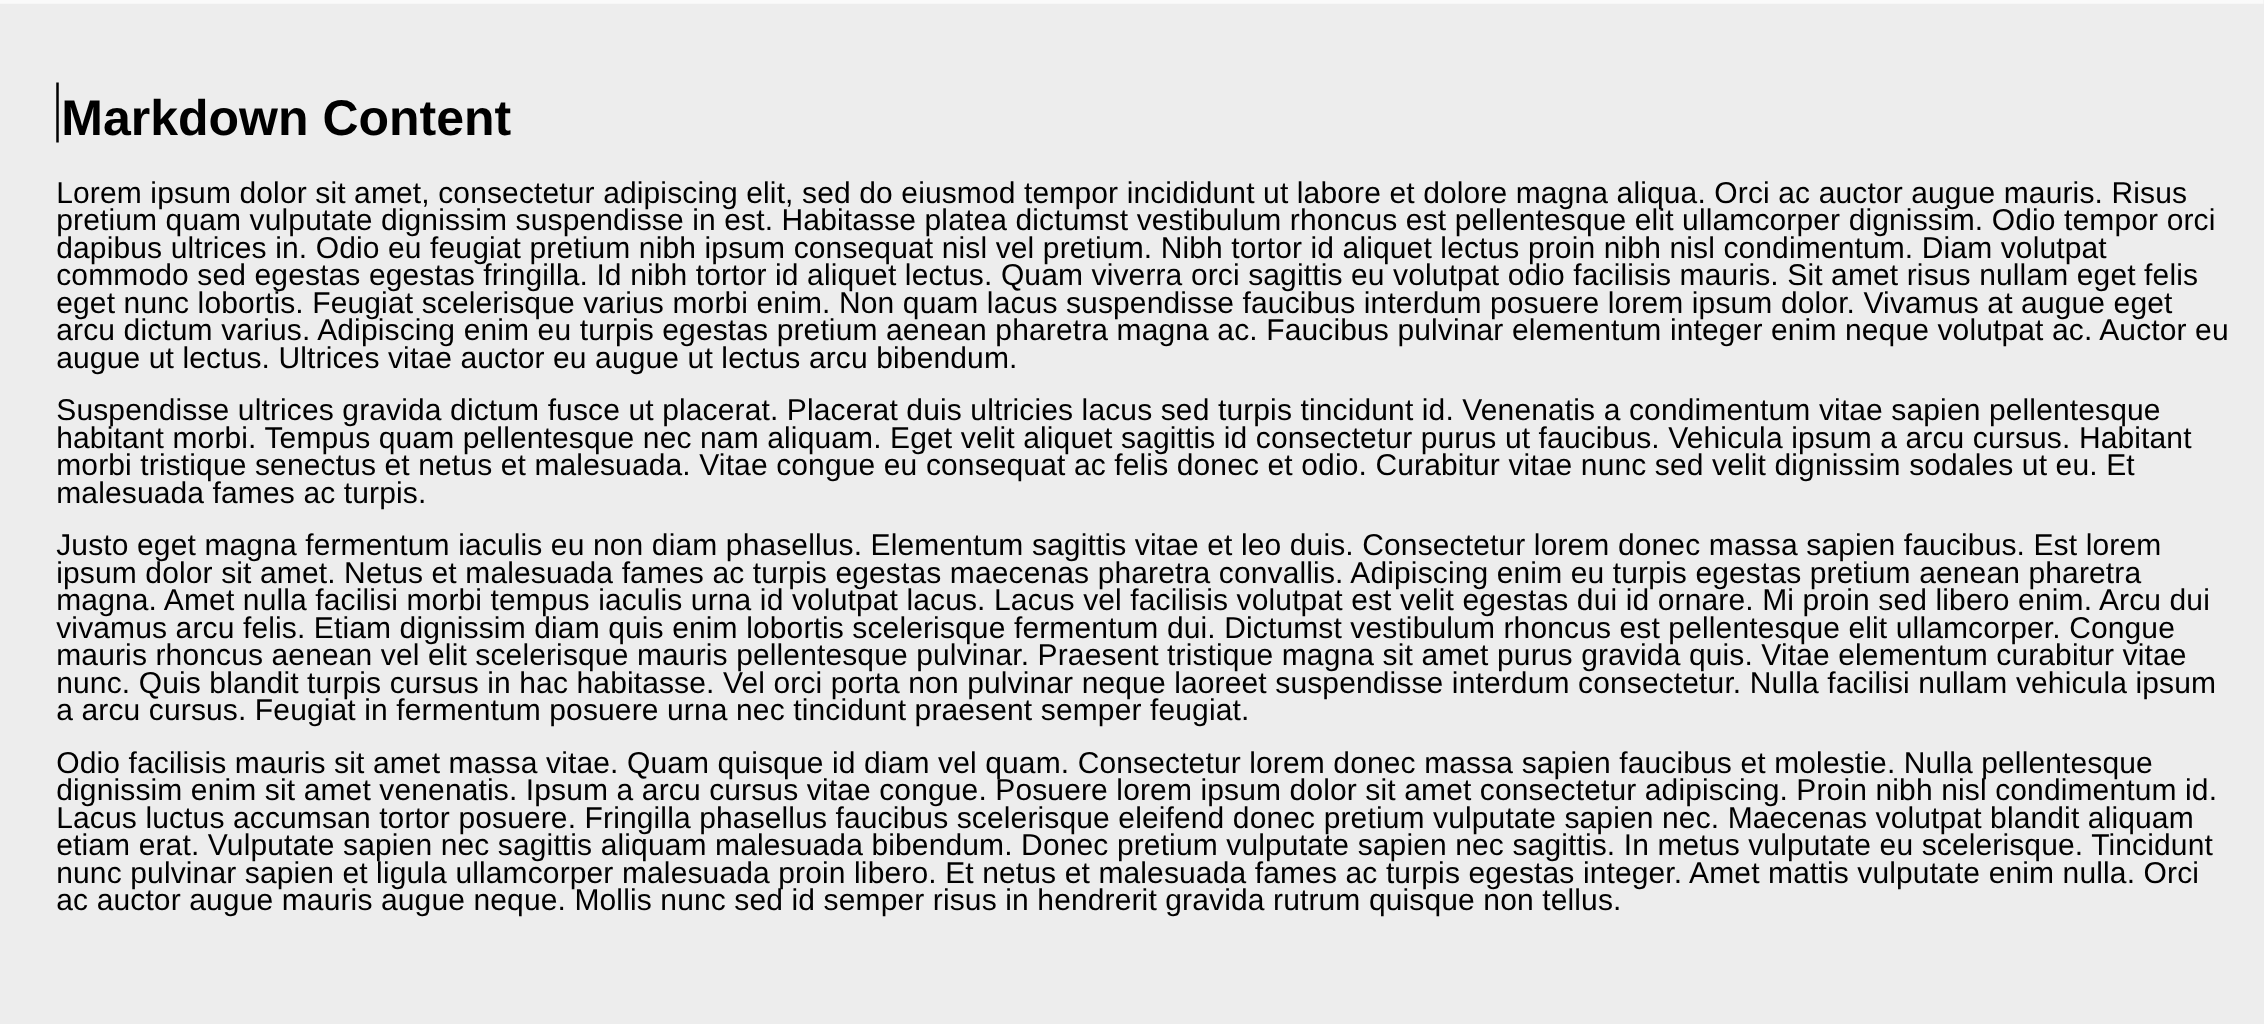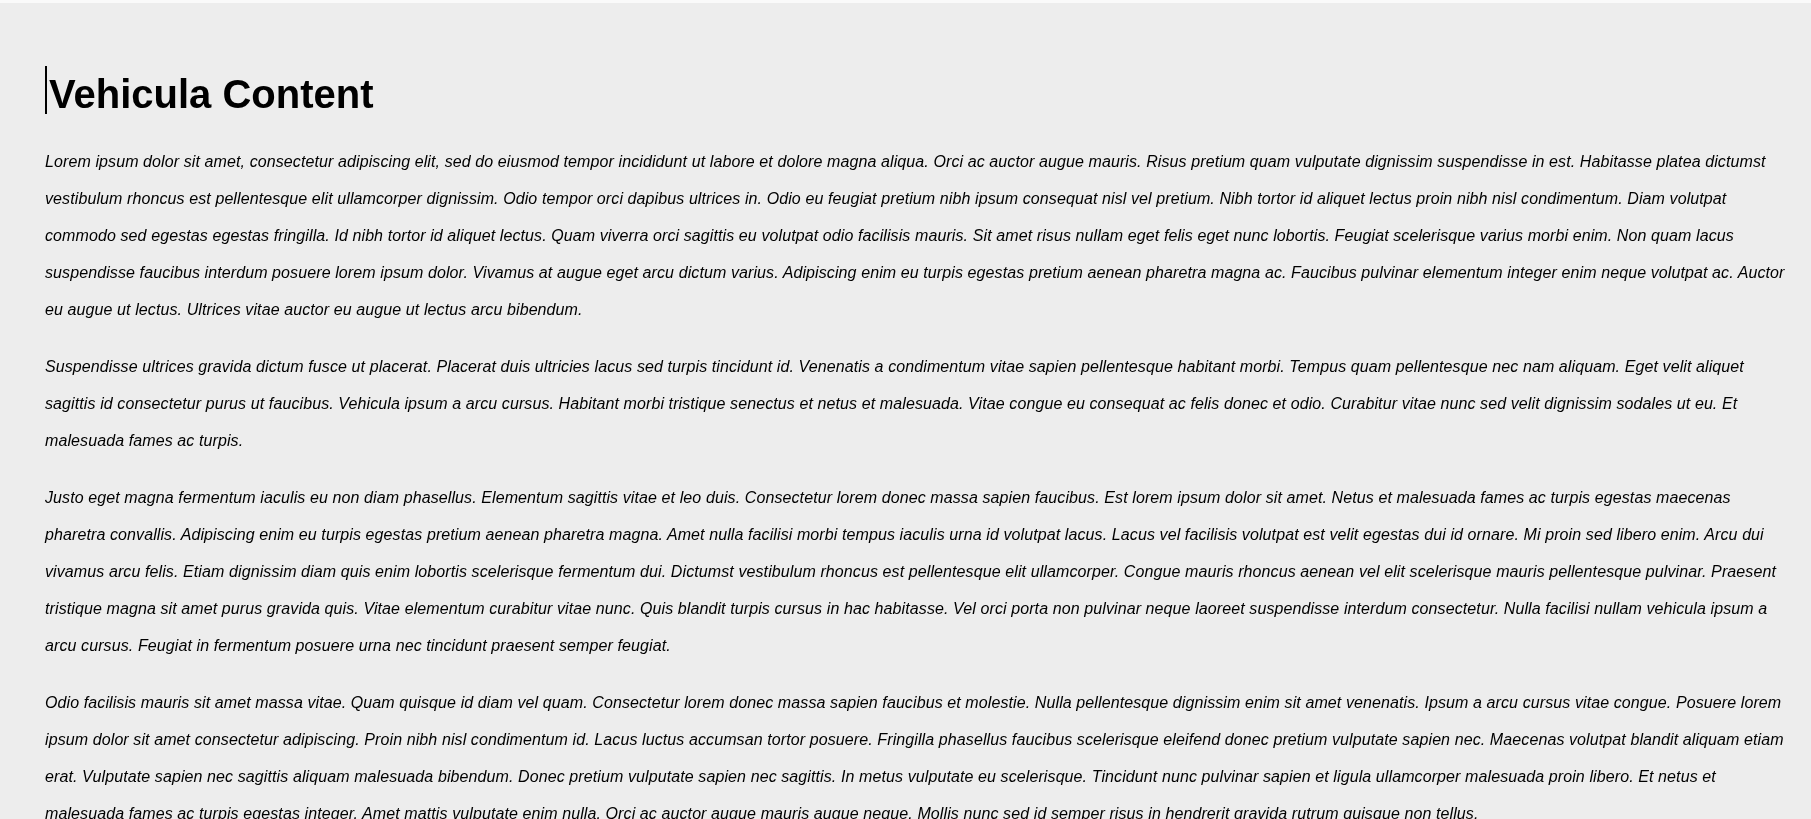--- a/index.html
+++ b/index.html
@@ -30,34 +30,33 @@
   }
   .caret {
     display: inline-block;
     width: 2px;
     height: 48px;
     background: #000000;
     margin-right: 2px;
     vertical-align: -6px;
   }
   p.body-paragraph {
-    font-size: 16px;
-    line-height: 37px;
+    font-size: 24px;
+    line-height: 22px;
     margin: 20px 0;
     letter-spacing: 0.1px;
-    font-style: italic;
   }
 </style>
 </head>
 <body>
 
 <div class="page-edge"></div>
 
 <main class="content">
-  <h1 class="page-title"><span class="caret"></span><span>Vehicula Content</span></h1>
+  <h1 class="page-title"><span class="caret"></span><span>Markdown Content</span></h1>
 
   <p class="body-paragraph">Lorem ipsum dolor sit amet, consectetur adipiscing elit, sed do eiusmod tempor incididunt ut labore et dolore magna aliqua. Orci ac auctor augue mauris. Risus pretium quam vulputate dignissim suspendisse in est. Habitasse platea dictumst vestibulum rhoncus est pellentesque elit ullamcorper dignissim. Odio tempor orci dapibus ultrices in. Odio eu feugiat pretium nibh ipsum consequat nisl vel pretium. Nibh tortor id aliquet lectus proin nibh nisl condimentum. Diam volutpat commodo sed egestas egestas fringilla. Id nibh tortor id aliquet lectus. Quam viverra orci sagittis eu volutpat odio facilisis mauris. Sit amet risus nullam eget felis eget nunc lobortis. Feugiat scelerisque varius morbi enim. Non quam lacus suspendisse faucibus interdum posuere lorem ipsum dolor. Vivamus at augue eget arcu dictum varius. Adipiscing enim eu turpis egestas pretium aenean pharetra magna ac. Faucibus pulvinar elementum integer enim neque volutpat ac. Auctor eu augue ut lectus. Ultrices vitae auctor eu augue ut lectus arcu bibendum.</p>
 
   <p class="body-paragraph">Suspendisse ultrices gravida dictum fusce ut placerat. Placerat duis ultricies lacus sed turpis tincidunt id. Venenatis a condimentum vitae sapien pellentesque habitant morbi. Tempus quam pellentesque nec nam aliquam. Eget velit aliquet sagittis id consectetur purus ut faucibus. Vehicula ipsum a arcu cursus. Habitant morbi tristique senectus et netus et malesuada. Vitae congue eu consequat ac felis donec et odio. Curabitur vitae nunc sed velit dignissim sodales ut eu. Et malesuada fames ac turpis.</p>
 
   <p class="body-paragraph">Justo eget magna fermentum iaculis eu non diam phasellus. Elementum sagittis vitae et leo duis. Consectetur lorem donec massa sapien faucibus. Est lorem ipsum dolor sit amet. Netus et malesuada fames ac turpis egestas maecenas pharetra convallis. Adipiscing enim eu turpis egestas pretium aenean pharetra magna. Amet nulla facilisi morbi tempus iaculis urna id volutpat lacus. Lacus vel facilisis volutpat est velit egestas dui id ornare. Mi proin sed libero enim. Arcu dui vivamus arcu felis. Etiam dignissim diam quis enim lobortis scelerisque fermentum dui. Dictumst vestibulum rhoncus est pellentesque elit ullamcorper. Congue mauris rhoncus aenean vel elit scelerisque mauris pellentesque pulvinar. Praesent tristique magna sit amet purus gravida quis. Vitae elementum curabitur vitae nunc. Quis blandit turpis cursus in hac habitasse. Vel orci porta non pulvinar neque laoreet suspendisse interdum consectetur. Nulla facilisi nullam vehicula ipsum a arcu cursus. Feugiat in fermentum posuere urna nec tincidunt praesent semper feugiat.</p>
 
   <p class="body-paragraph">Odio facilisis mauris sit amet massa vitae. Quam quisque id diam vel quam. Consectetur lorem donec massa sapien faucibus et molestie. Nulla pellentesque dignissim enim sit amet venenatis. Ipsum a arcu cursus vitae congue. Posuere lorem ipsum dolor sit amet consectetur adipiscing. Proin nibh nisl condimentum id. Lacus luctus accumsan tortor posuere. Fringilla phasellus faucibus scelerisque eleifend donec pretium vulputate sapien nec. Maecenas volutpat blandit aliquam etiam erat. Vulputate sapien nec sagittis aliquam malesuada bibendum. Donec pretium vulputate sapien nec sagittis. In metus vulputate eu scelerisque. Tincidunt nunc pulvinar sapien et ligula ullamcorper malesuada proin libero. Et netus et malesuada fames ac turpis egestas integer. Amet mattis vulputate enim nulla. Orci ac auctor augue mauris augue neque. Mollis nunc sed id semper risus in hendrerit gravida rutrum quisque non tellus.</p>
 </main>
 

